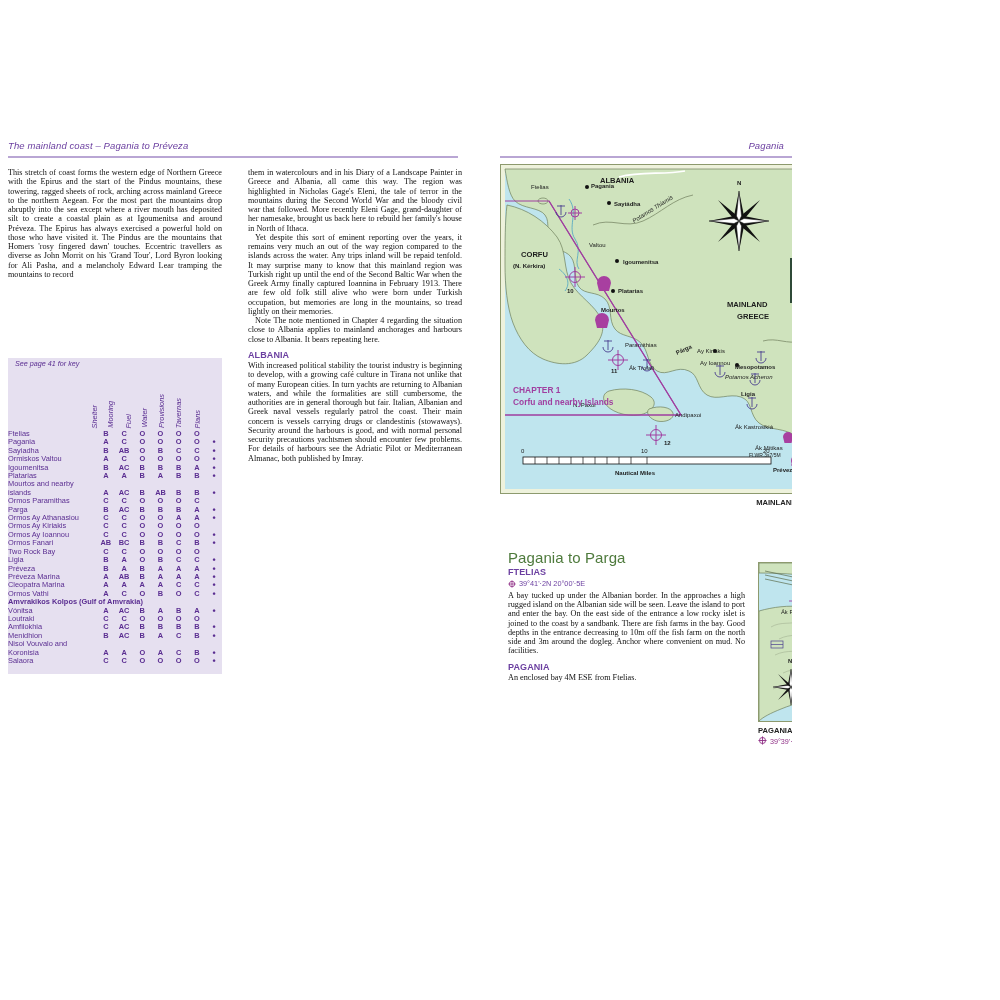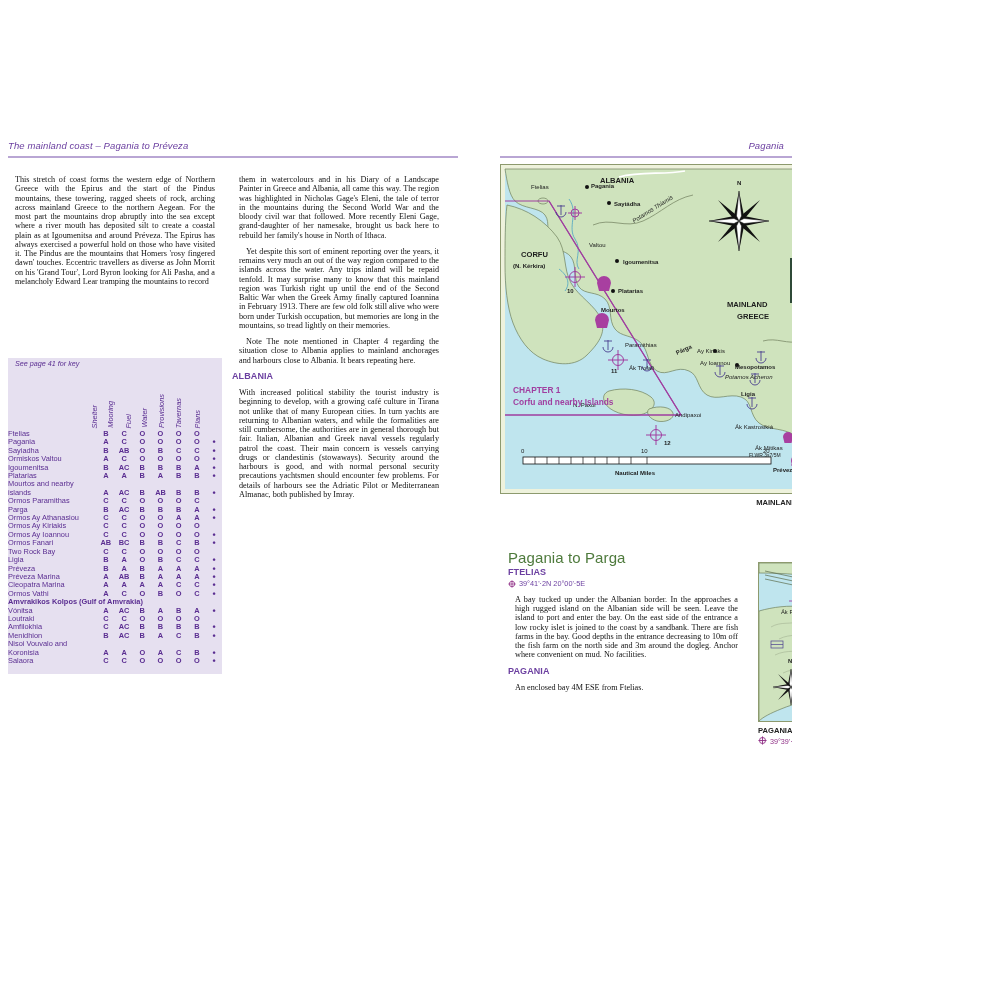--- a/index.html
+++ b/index.html
@@ -11,24 +11,24 @@
            font-size:9.5px;color:#6b3fa0;letter-spacing:.1px;}
   .runhead.left{left:8px;}
   .runhead.right{right:8px;}
   .rule{position:absolute;height:2px;background:#b9a6d4;}
   .rule.left{left:8px;top:156px;width:450px;}
   .rule.right{left:500px;top:156px;width:492px;}
 
   
   .col{position:absolute;font-size:8.2px;line-height:9.25px;text-align:justify;
        font-family:"Liberation Serif",serif;color:#111;}
-  .col p{margin:7px;text-indent:0;}
+  .col p{margin:0;text-indent:0;}
   .col p + p{text-indent:7px;}
   .col1{left:8px;top:168px;width:214px;}
-  .col2{left:232px;top:168px;width:214px;}
+  .col2{left:248px;top:168px;width:214px;}
   .col3{left:508px;top:553px;width:237px;}
   .ital{font-style:italic;}
 
   .sechead{font-family:"Liberation Sans",sans-serif;font-weight:bold;font-size:9px;
            color:#6b3fa0;margin:7px 0 1px 0;letter-spacing:.1px;}
   .sechead.first{margin-top:0;}
   .greenhead{font-family:"Liberation Sans",sans-serif;font-size:15px;color:#4e7a3c;
              margin:0 0 6px 0;letter-spacing:.1px;}
   .wpline{font-family:"Liberation Sans",sans-serif;font-size:7.3px;color:#6b3fa0;
           margin:1px 0 3px 0;display:flex;align-items:flex-end;gap:3px;}

